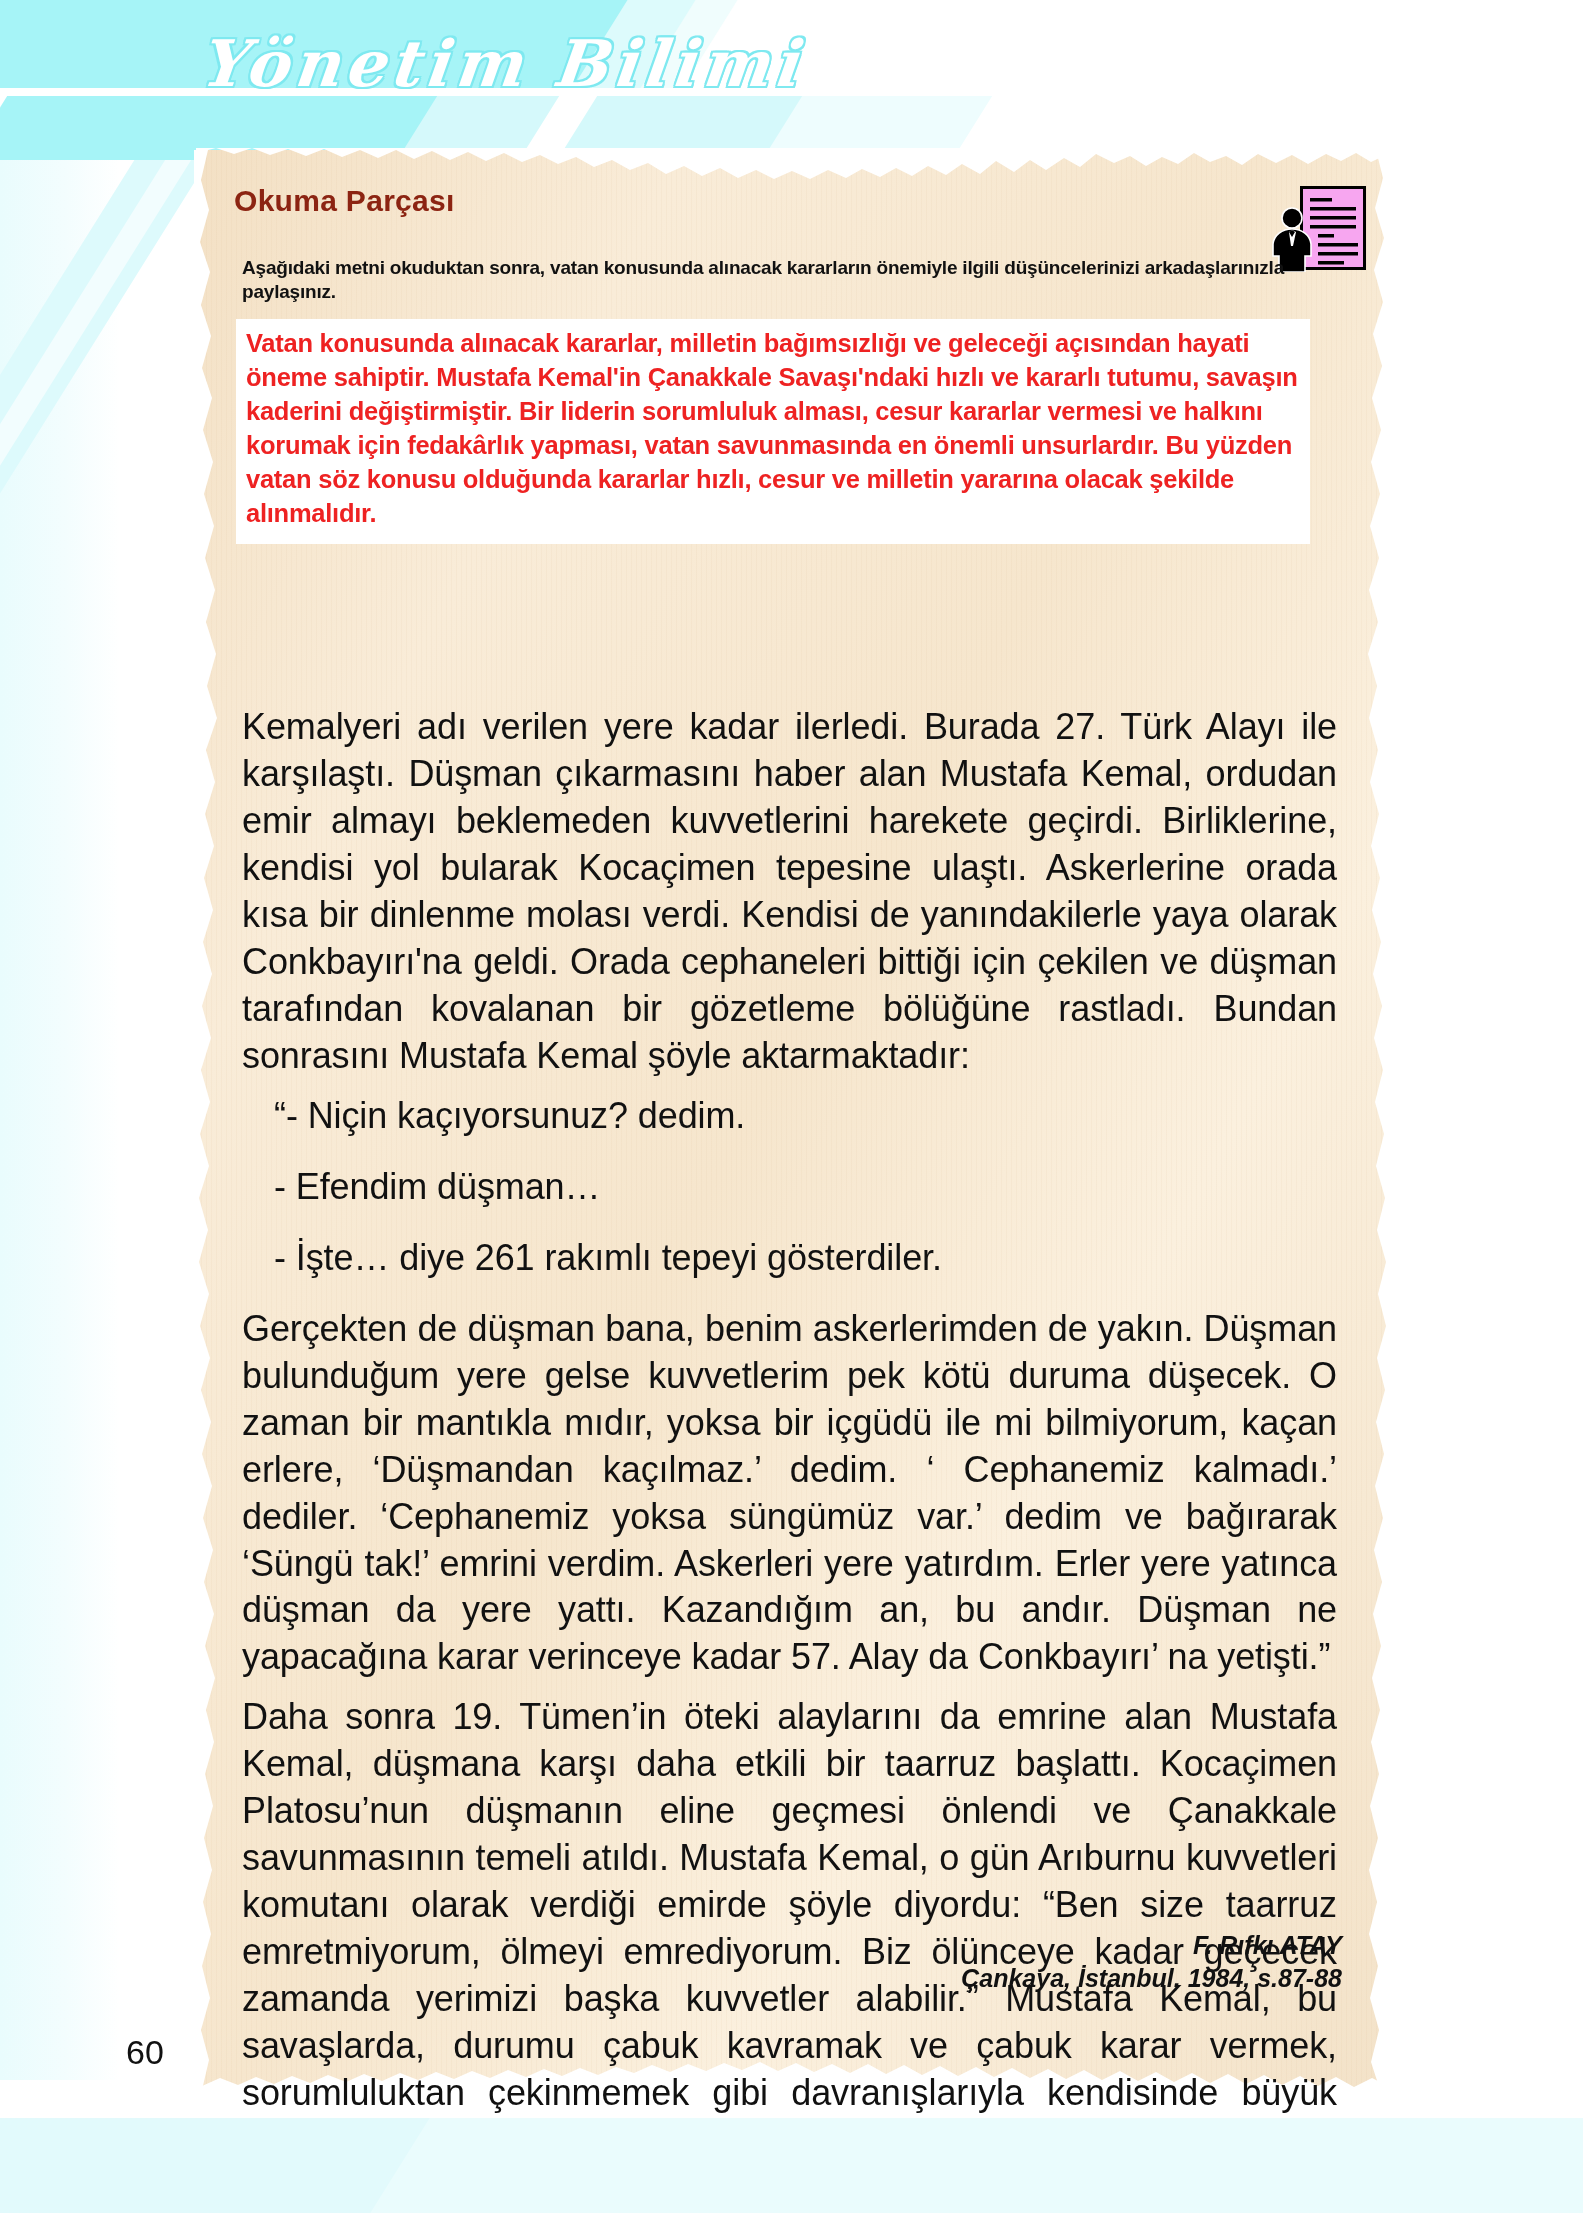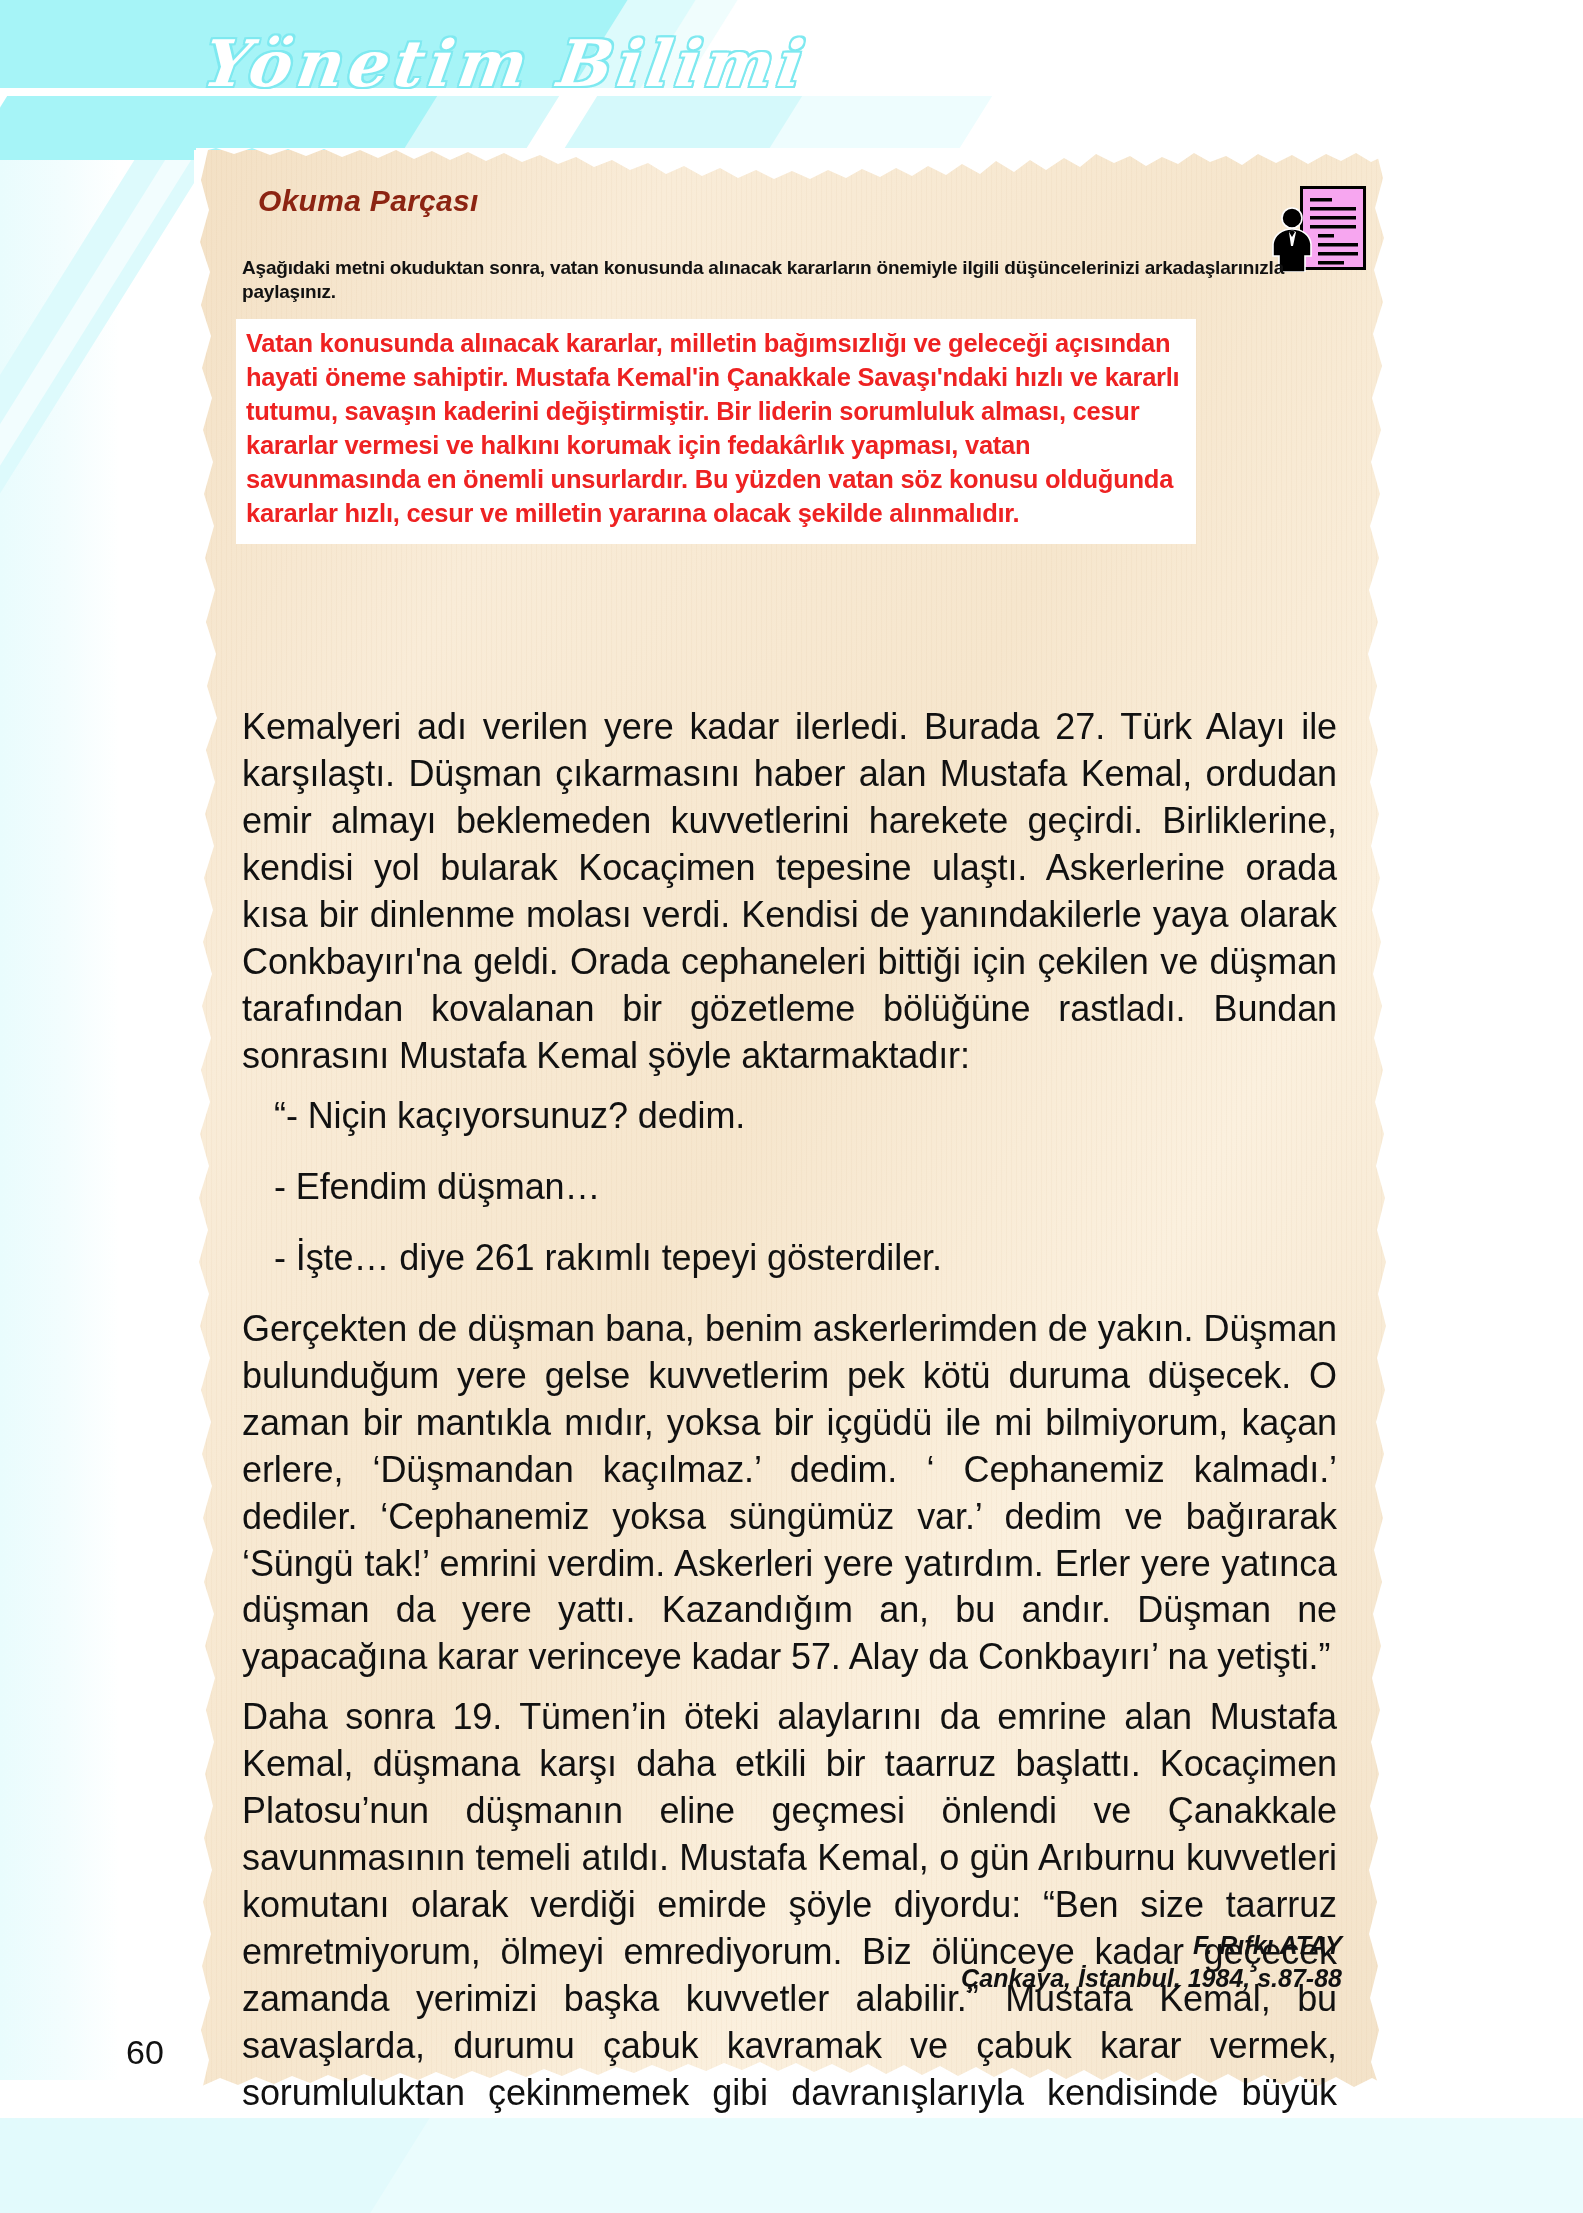--- a/index.html
+++ b/index.html
@@ -183,25 +183,23 @@
     left: 26px; top: 24px;
     width: 1140px;
     height: 1890px;
   }
 
   #section-heading {
     position: absolute;
     left: 12px; top: 10px;
     font-family: "Liberation Sans", sans-serif;
     font-weight: bold;
-    font-style: italic;
     font-size: 30px;
     color: #8c2412;
     letter-spacing: 0.3px;
-    margin-left: 24px;
   }
 
   #reading-icon {
     position: absolute;
     left: 1040px; top: 8px;
     width: 110px; height: 90px;
   }
 
   #intro-prompt {
     position: absolute;
@@ -211,21 +209,21 @@
     font-weight: bold;
     font-size: 19px;
     line-height: 1.28;
     color: #111111;
     letter-spacing: -0.2px;
   }
 
   #answer-block {
     position: absolute;
     left: 14px; top: 145px;
-    width: 960px;
+    width: 1074px;
     background: #ffffff;
     padding: 8px 10px 14px 10px;
     box-sizing: border-box;
   }
   #answer-block p {
     margin: 0;
     font-family: "Liberation Sans", sans-serif;
     font-weight: bold;
     font-size: 25.5px;
     line-height: 1.33;

